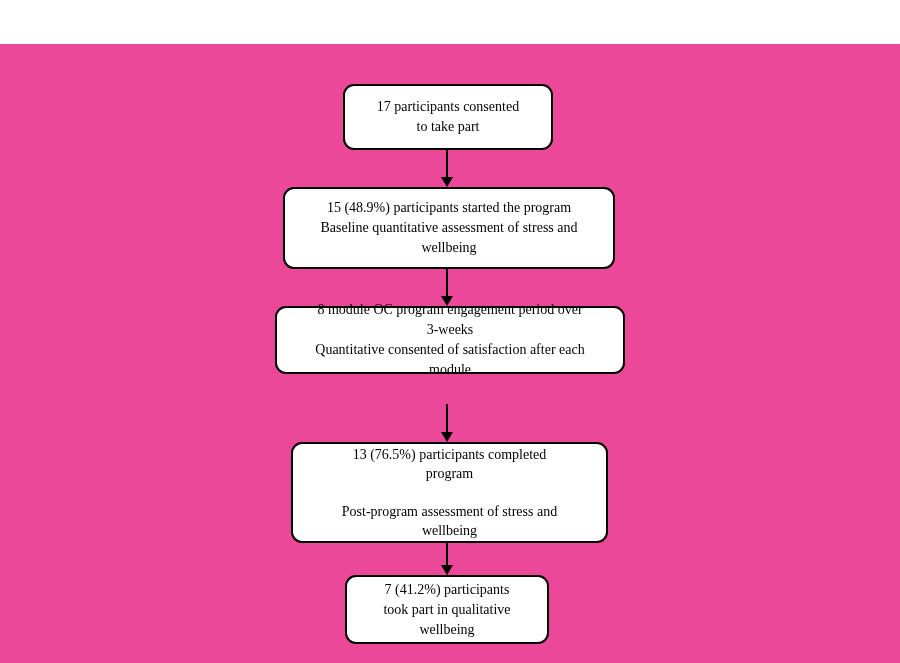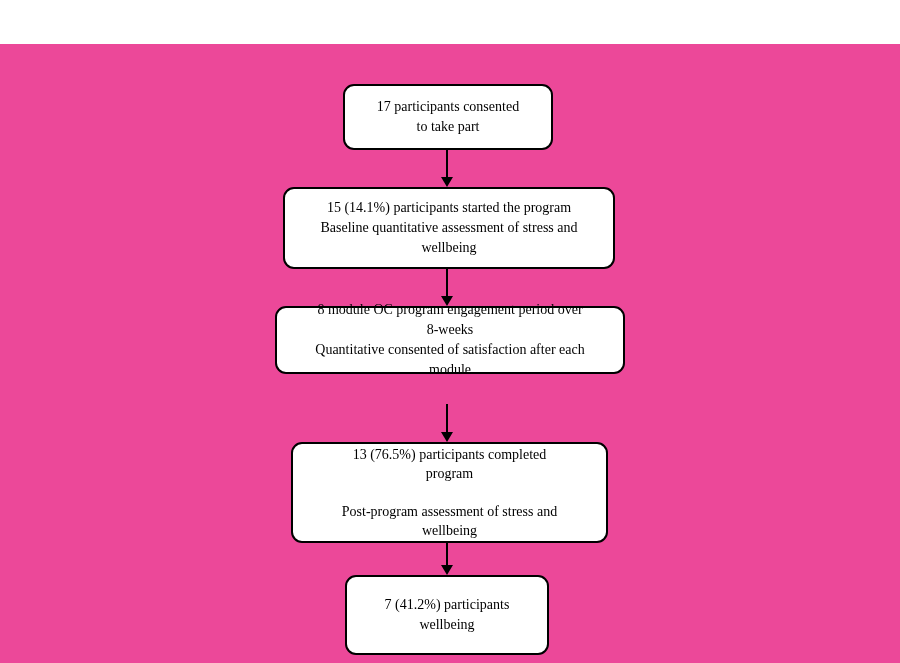--- a/index.html
+++ b/index.html
@@ -33,21 +33,21 @@
   .ln {
     white-space: nowrap;
     line-height: 20px;
     min-height: 20px;
   }
   .n1 { left: 343px; top: 40px;  width: 210px; height: 66px;  }
   .n2 { left: 283px; top: 143px; width: 332px; height: 82px;  }
   .n3 { left: 275px; top: 262px; width: 350px; height: 68px;  }
   .n4 { left: 291px; top: 398px; width: 317px; height: 101px; }
   .n4 .ln { line-height: 19px; min-height: 19px; }
-  .n5 { left: 345px; top: 531px; width: 204px; height: 80px;  }
+  .n5 { left: 345px; top: 531px; width: 204px; height: 69px;  }
   .arrow {
     position: absolute;
     left: 447px;
     transform: translateX(-50%);
     display: flex;
     flex-direction: column;
     align-items: center;
   }
   .arrow .stem {
     width: 2px;
@@ -75,33 +75,33 @@
     <div class="ln">17 participants consented</div>
     <div class="ln">to take part</div>
   </div>
 
   <div class="arrow a1">
     <div class="stem"></div>
     <div class="head"></div>
   </div>
 
   <div class="node n2">
-    <div class="ln">15 (14.1%) participants started the program</div>
+    <div class="ln">15 (48.9%) participants started the program</div>
     <div class="ln">Baseline quantitative assessment of stress and</div>
     <div class="ln">wellbeing</div>
   </div>
 
   <div class="arrow a2">
     <div class="stem"></div>
     <div class="head"></div>
   </div>
 
   <div class="node n3">
     <div class="ln">8 module OC program engagement period over</div>
-    <div class="ln">8-weeks</div>
+    <div class="ln">3-weeks</div>
     <div class="ln">Quantitative consented of satisfaction after each</div>
     <div class="ln">module</div>
   </div>
 
   <div class="arrow a3">
     <div class="stem"></div>
     <div class="head"></div>
   </div>
 
   <div class="node n4">
@@ -112,16 +112,17 @@
     <div class="ln">wellbeing</div>
   </div>
 
   <div class="arrow a4">
     <div class="stem"></div>
     <div class="head"></div>
   </div>
 
   <div class="node n5">
     <div class="ln">7 (41.2%) participants</div>
+    <div class="ln">took part in qualitative</div>
     <div class="ln">wellbeing</div>
   </div>
 
 </div>
 
 </body></html>

